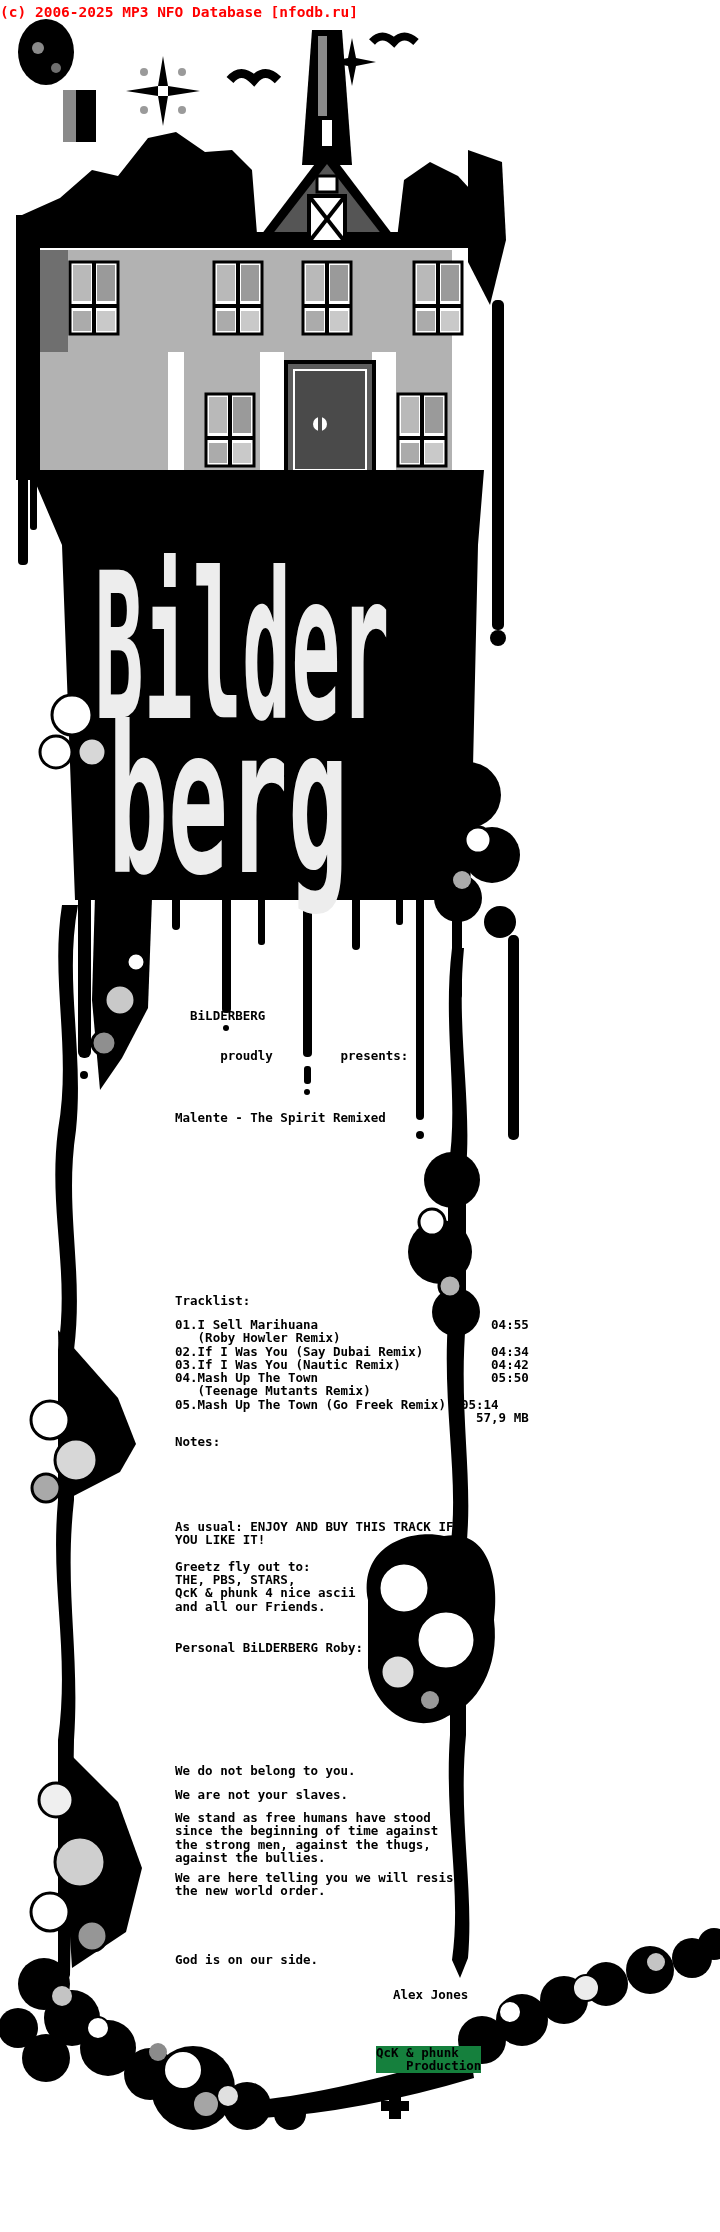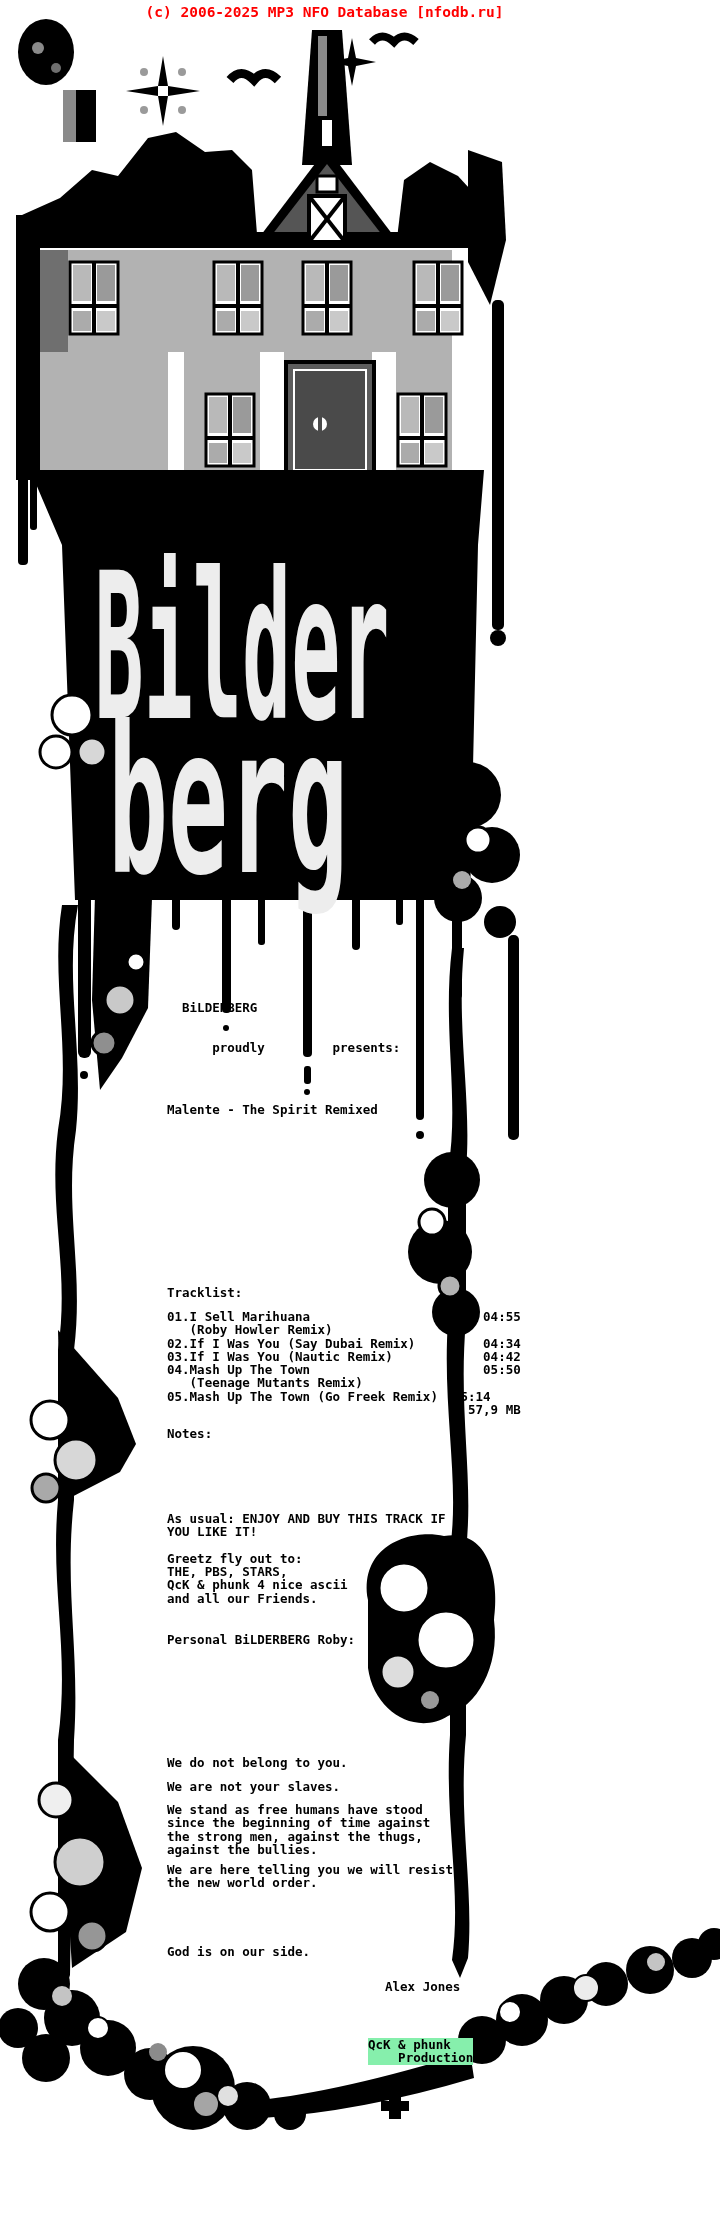--- a/index.html
+++ b/index.html
@@ -1,23 +1,23 @@
 <!DOCTYPE html>
 <html><head>
 <meta charset="utf-8">
 <style>
   html,body{margin:0;padding:0;background:#fff;}
   .page{position:relative;width:720px;height:2232px;background:#ffffff;overflow:hidden;
         font-family:"DejaVu Sans Mono",monospace;}
-  .hdr{position:absolute;left:0;top:3px;width:649px;text-align:center;
+  .hdr{position:absolute;left:0;top:3px;width:649px;
        font:700 14.5px/18px "DejaVu Sans Mono",monospace;color:#ff0000;white-space:pre;}
   .art{position:absolute;left:0;top:0;}
-  pre.t{position:absolute;margin:0;color:#000;white-space:pre;
+  pre.t{position:absolute;margin:8px;color:#000;white-space:pre;
         font:700 12.5px/13.3px "DejaVu Sans Mono",monospace;}
-  pre.t.onwhite{background:#86efac;}
+  pre.t.onwhite{background:#15803d;}
 </style>
 </head>
 <body>
 
 <div class="page">
 
   <div class="hdr"><span>(c) 2006-2025 MP3 NFO Database [nfodb.ru]</span></div>
 
   <svg class="art" width="720" height="2232" viewBox="0 0 720 2232" xmlns="http://www.w3.org/2000/svg">
     <defs>

